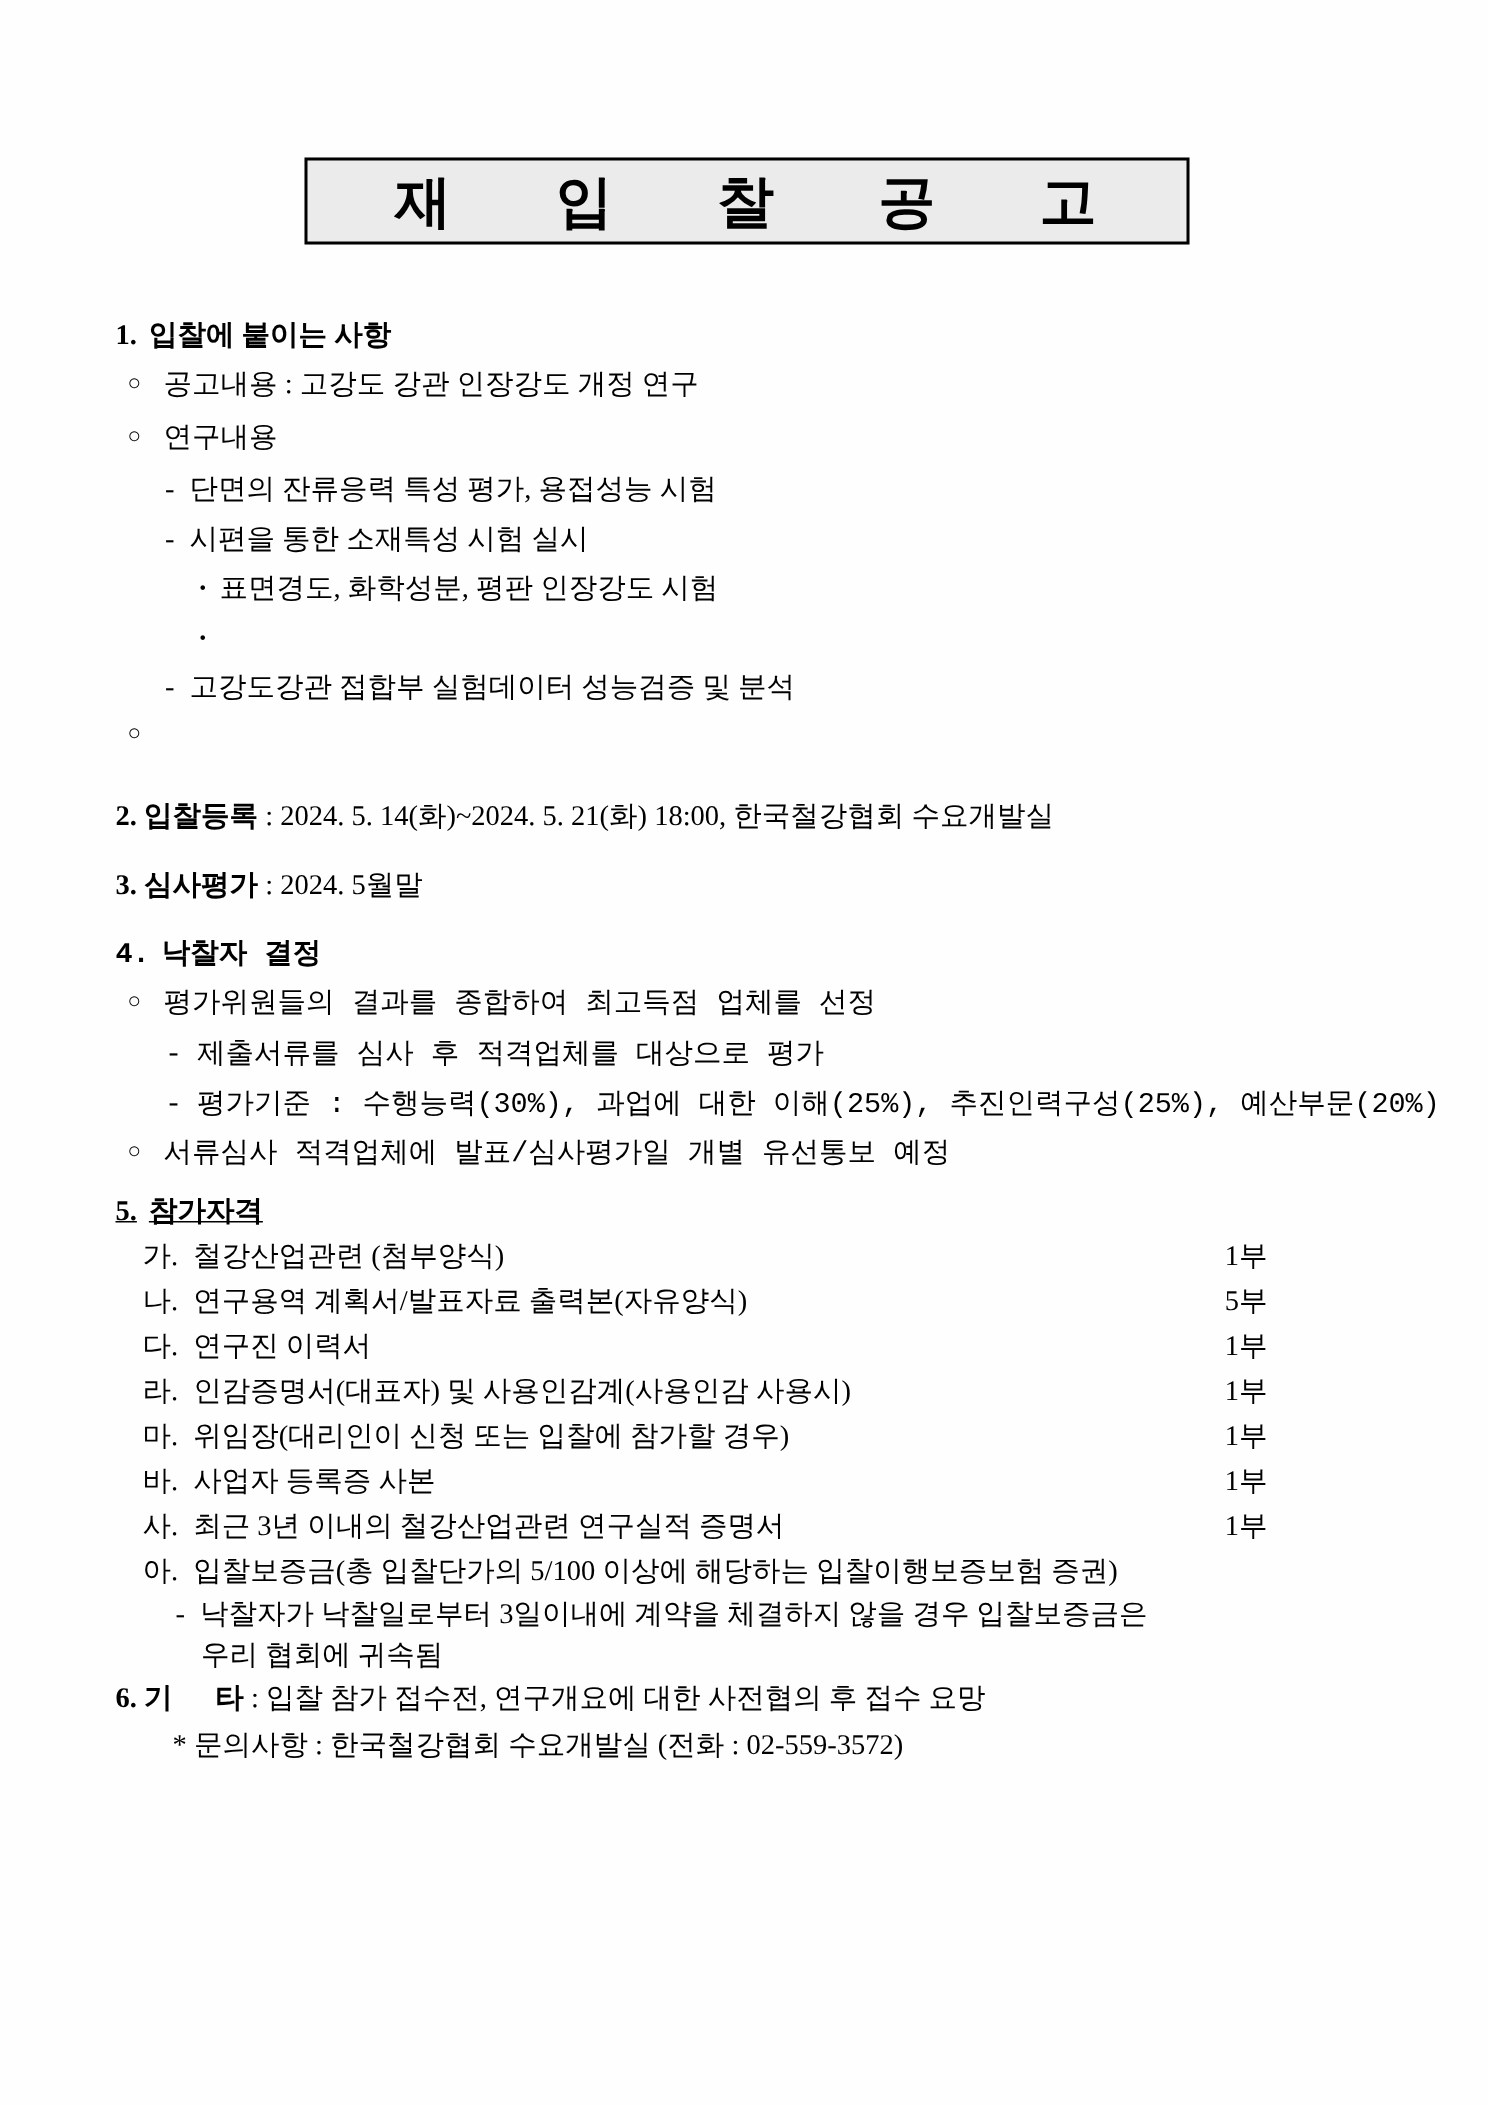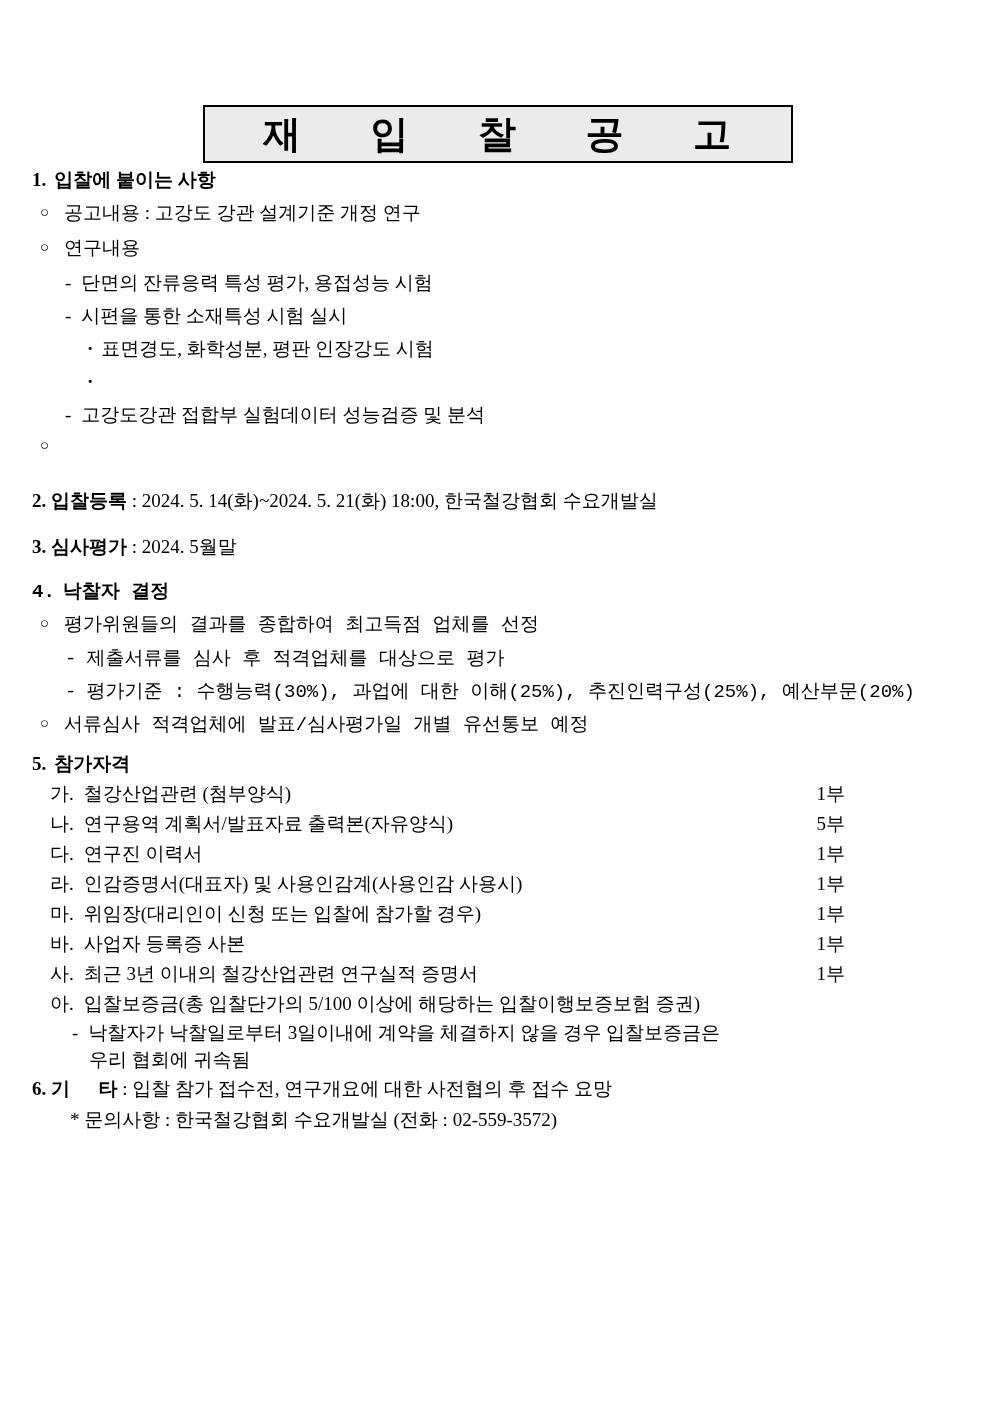--- a/index.html
+++ b/index.html
@@ -23,41 +23,42 @@
     justify-content: center;
   }
   .title-text {
     font-size: 38px;
     font-weight: 600;
     letter-spacing: 2px;
     word-spacing: 56px;
     white-space: pre;
   }
   .body {
-    padding: 0 28px 0 32px;
+    margin-top: 44px;
+    padding: 0 28px 0 77px;
     font-size: 19px;
   }
   .body span { white-space: pre; }
   .b { font-weight: 700; }
   .sec-h { line-height: 33px; font-weight: 700; }
   .sec-h .no { margin-right: 8px; }
   .item { display: flex; align-items: baseline; line-height: 33px; }
   .item .mk { flex: 0 0 auto; }
   .lv-circle { padding-left: 8px; }
   .lv-circle .mk { font-size: 15px; margin-right: 15px; position: relative; top: -2px; }
   .lv-dash { padding-left: 33px; }
   .lv-dash .mk { margin-right: 10px; }
   .lv-dot { padding-left: 55px; }
   .lv-dot .mk { margin-right: 8px; font-weight: 700; }
   .inline-sec { line-height: 33px; }
   .sec2 { margin-top: 20px; }
   .sec3 { margin-top: 13px; }
   .sec4 { margin-top: 13px; font-family: Liberation Mono, monospace; }
   .sec5 { margin-top: 6px; }
-  .sec5 .sec-h { line-height: 30px; }
+  .sec5 .sec-h { line-height: 30px; text-decoration: underline; }
   .row5 { display: flex; align-items: baseline; line-height: 30px; padding-left: 18px; }
   .row5 .lab { margin-right: 10px; }
   .row5 .copies { margin-left: auto; margin-right: 119px; }
   .subdash { display: flex; align-items: baseline; line-height: 27px; padding-left: 40px; }
   .subdash .mk { margin-right: 10px; }
   .subwrap { line-height: 27px; padding-left: 57px; }
   .sec6 { line-height: 31px; }
   .contact { line-height: 31px; padding-left: 38px; }
 </style>
 </head>
@@ -70,21 +71,21 @@
   </div>
 
   <div class="body">
 
     <div class="section">
       <div class="sec-h">
         <span class="no">1.</span><span>입찰에 붙이는 사항</span>
       </div>
       <div class="item lv-circle">
         <span class="mk">○</span>
-        <span class="txt">공고내용 : 고강도 강관 설계기준 개정 연구</span>
+        <span class="txt">공고내용 : 고강도 강관 인장강도 개정 연구</span>
       </div>
       <div class="item lv-circle">
         <span class="mk">○</span>
         <span class="txt">연구내용</span>
       </div>
       <div class="item lv-dash">
         <span class="mk">-</span>
         <span class="txt">단면의 잔류응력 특성 평가, 용접성능 시험</span>
       </div>
       <div class="item lv-dash">

